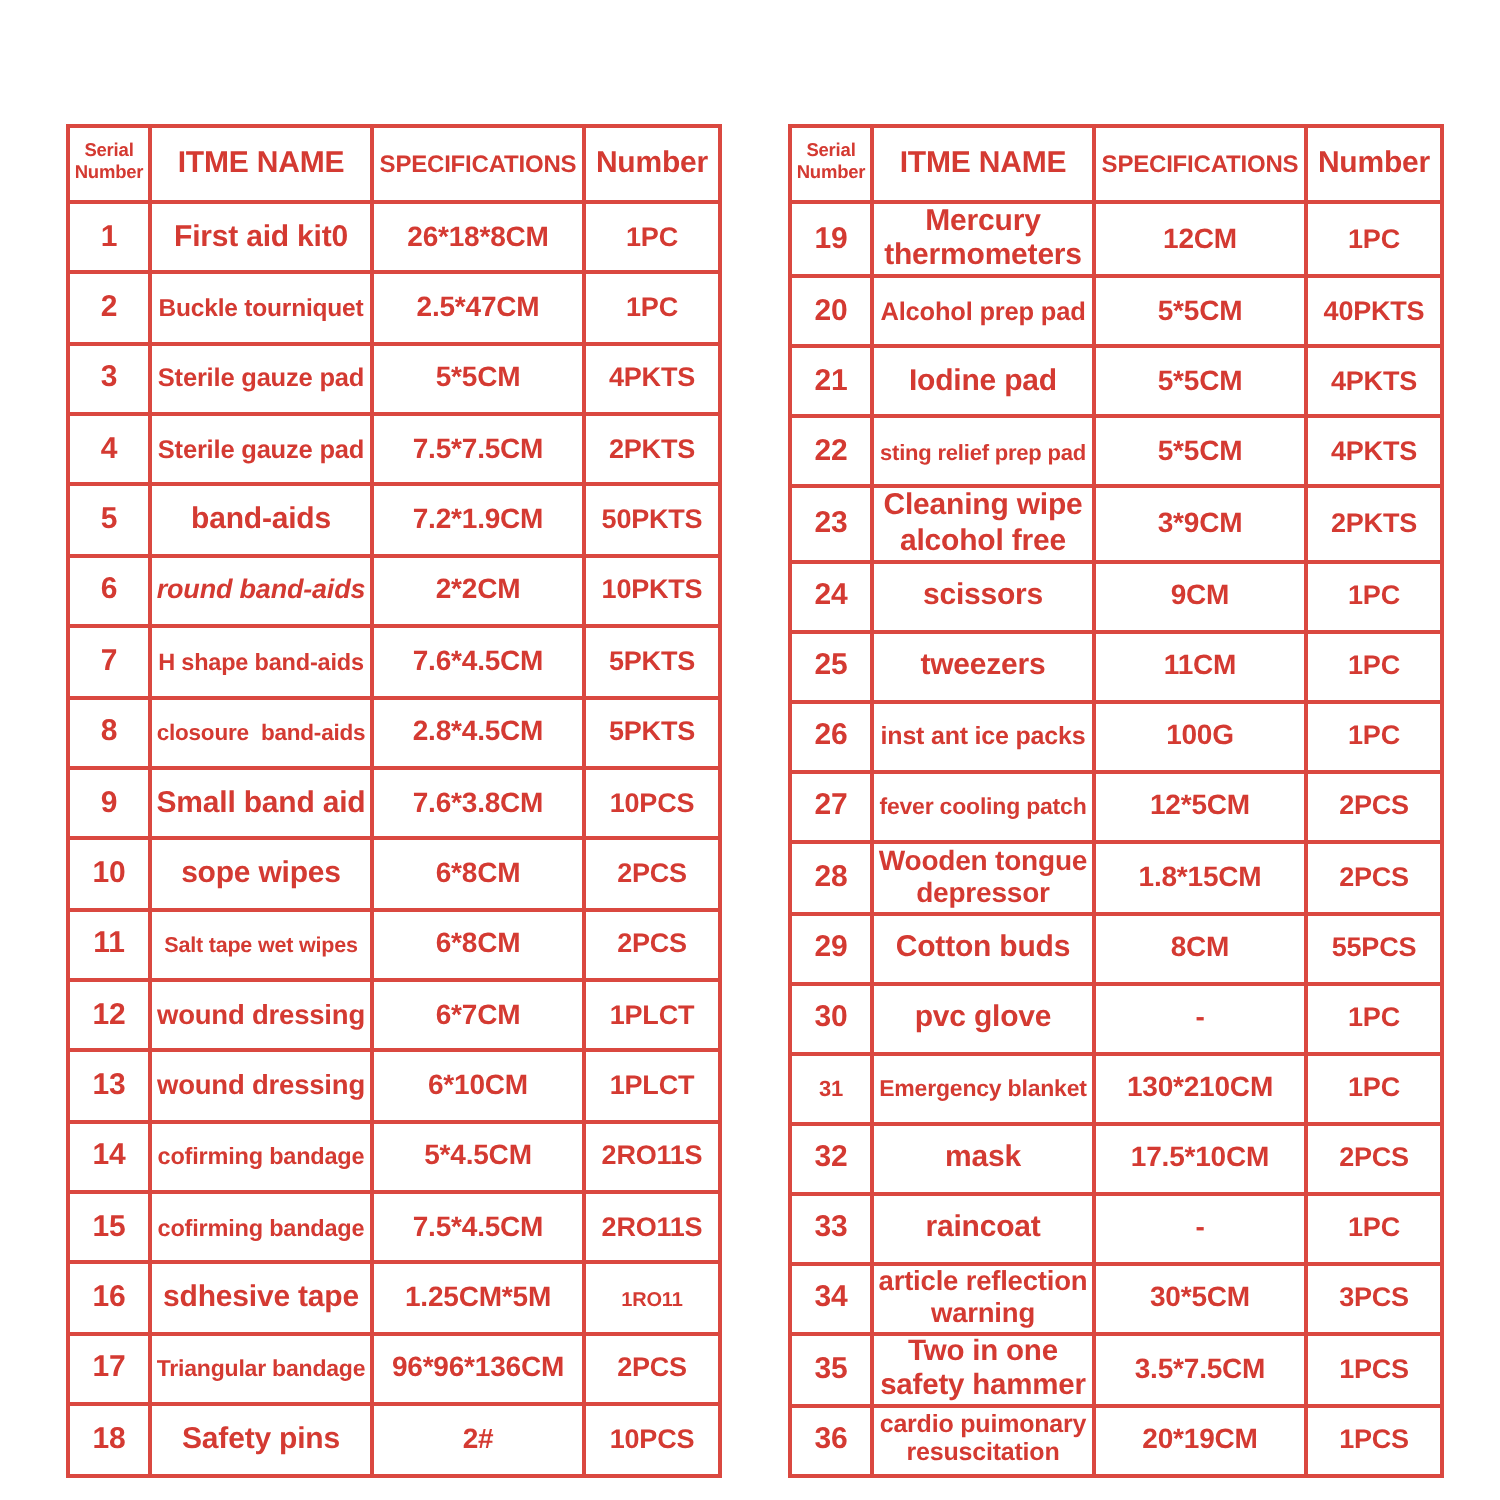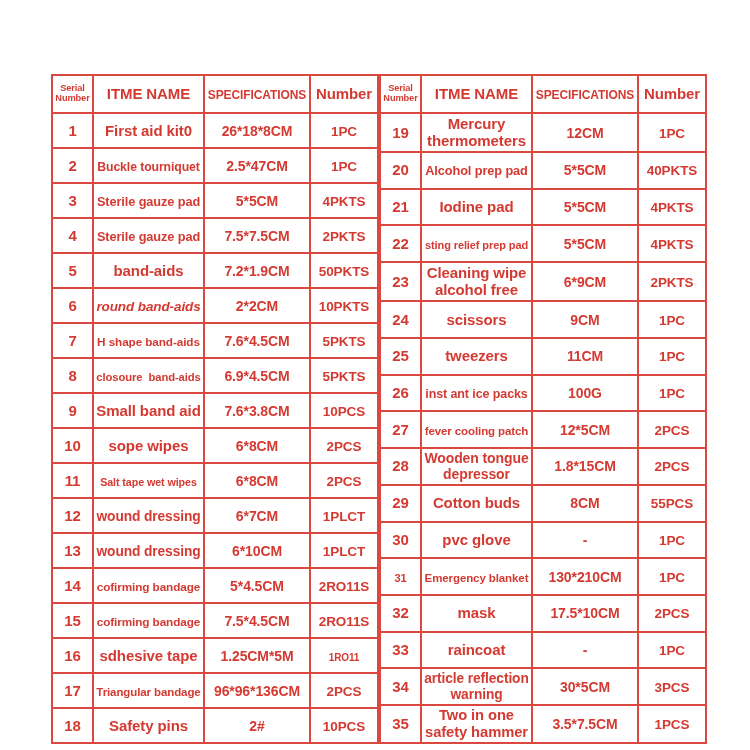--- a/index.html
+++ b/index.html
@@ -7,21 +7,21 @@
     --border:#da4840;
     --bg:#ffffff;
   }
   html,body{margin:0;padding:0;}
   body{
     width:750px;height:750px;background:var(--bg);
     font-family:"Liberation Sans",sans-serif;
     overflow:hidden;
   }
   .wrap{
-    display:flex;padding:62px 0 0 51px;margin-top:12px;
+    display:flex;gap:33px;padding:62px 0 0 33px;
   }
   table.fa{
     border-collapse:collapse;table-layout:fixed;width:326px;
   }
   table.fa th, table.fa td{
     border:2px solid var(--border);
     color:var(--text);
     font-weight:700;
     text-align:center;
     vertical-align:middle;
@@ -100,21 +100,21 @@
         </tr>
         <tr>
           <td><span class="cellspan" style="font-size: 15px;">7</span></td>
           <td><span class="cellspan" style="font-size: 11.75px;">H shape band-aids</span></td>
           <td><span class="cellspan" style="font-size: 14px;">7.6*4.5CM</span></td>
           <td><span class="cellspan" style="font-size: 13.5px;">5PKTS</span></td>
         </tr>
         <tr>
           <td><span class="cellspan" style="font-size: 15px;">8</span></td>
           <td><span class="cellspan" style="font-size: 11.25px;">closoure  band-aids</span></td>
-          <td><span class="cellspan" style="font-size: 14px;">6.9*4.5CM</span></td>
+          <td><span class="cellspan" style="font-size: 14px;">2.8*4.5CM</span></td>
           <td><span class="cellspan" style="font-size: 13.5px;">5PKTS</span></td>
         </tr>
         <tr>
           <td><span class="cellspan" style="font-size: 15px;">9</span></td>
           <td><span class="cellspan" style="font-size: 15px;">Small band aid</span></td>
           <td><span class="cellspan" style="font-size: 14px;">7.6*3.8CM</span></td>
           <td><span class="cellspan" style="font-size: 13.5px;">10PCS</span></td>
         </tr>
         <tr>
           <td><span class="cellspan" style="font-size: 15px;">10</span></td>
@@ -211,21 +211,21 @@
         <tr>
           <td><span class="cellspan" style="font-size: 15px;">22</span></td>
           <td><span class="cellspan" style="font-size: 11px;">sting relief prep pad</span></td>
           <td><span class="cellspan" style="font-size: 14px;">5*5CM</span></td>
           <td><span class="cellspan" style="font-size: 13.5px;">4PKTS</span></td>
         </tr>
         <tr>
           <td><span class="cellspan" style="font-size: 15px;">23</span></td>
           <td><span class="cellspan" style="font-size: 15px;">Cleaning wipe
 alcohol free</span></td>
-          <td><span class="cellspan" style="font-size: 14px;">6*9CM</span></td>
+          <td><span class="cellspan" style="font-size: 14px;">3*9CM</span></td>
           <td><span class="cellspan" style="font-size: 13.5px;">2PKTS</span></td>
         </tr>
         <tr>
           <td><span class="cellspan" style="font-size: 15px;">24</span></td>
           <td><span class="cellspan" style="font-size: 15px;">scissors</span></td>
           <td><span class="cellspan" style="font-size: 14px;">9CM</span></td>
           <td><span class="cellspan" style="font-size: 13.5px;">1PC</span></td>
         </tr>
         <tr>
           <td><span class="cellspan" style="font-size: 15px;">25</span></td>
@@ -289,15 +289,22 @@
           <td><span class="cellspan" style="font-size: 14px;">30*5CM</span></td>
           <td><span class="cellspan" style="font-size: 13.5px;">3PCS</span></td>
         </tr>
         <tr>
           <td><span class="cellspan" style="font-size: 15px;">35</span></td>
           <td><span class="cellspan" style="font-size: 14.75px;">Two in one
 safety hammer</span></td>
           <td><span class="cellspan" style="font-size: 14px;">3.5*7.5CM</span></td>
           <td><span class="cellspan" style="font-size: 13.5px;">1PCS</span></td>
         </tr>
+        <tr>
+          <td><span class="cellspan" style="font-size: 15px;">36</span></td>
+          <td><span class="cellspan" style="font-size: 12.5px;">cardio puimonary
+resuscitation</span></td>
+          <td><span class="cellspan" style="font-size: 14px;">20*19CM</span></td>
+          <td><span class="cellspan" style="font-size: 13.5px;">1PCS</span></td>
+        </tr>
       </tbody>
   </table>
 </div>
 
 </body></html>

